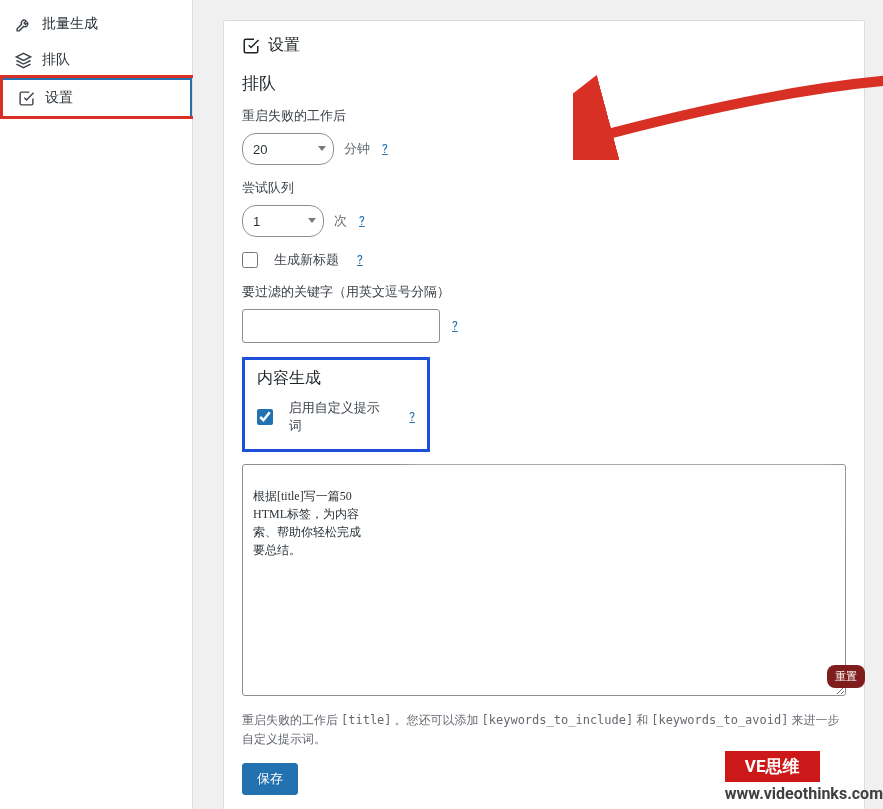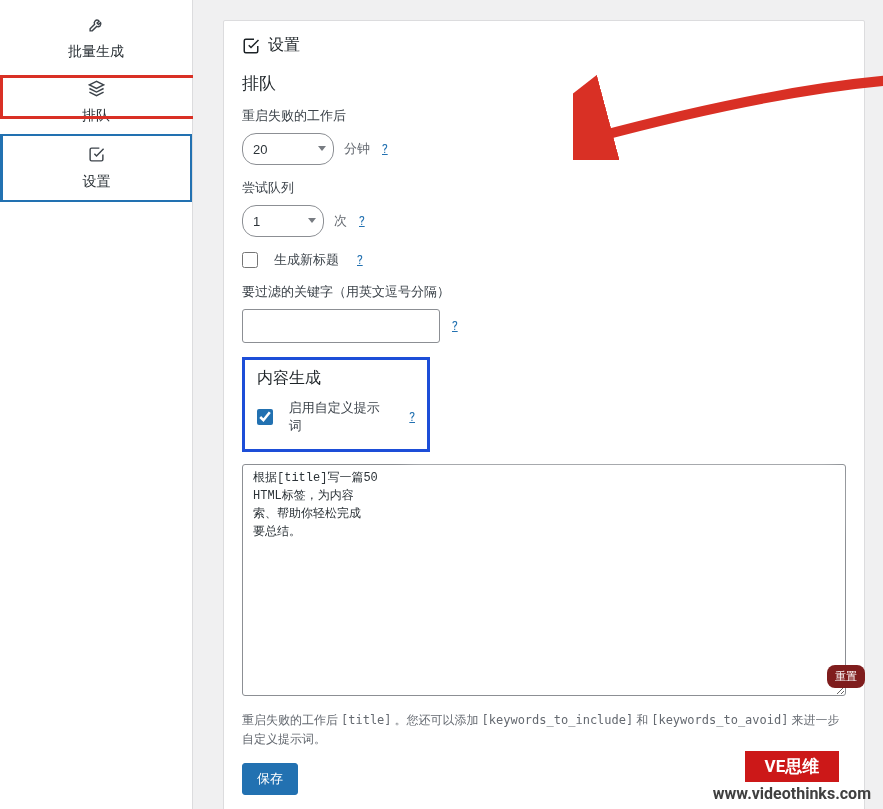--- a/index.html
+++ b/index.html
@@ -1,19 +1,19 @@
 <!DOCTYPE html>
 <html><head>
 <meta charset="utf-8">
 <style>
 * { box-sizing: border-box; margin: 0; padding: 0; }
 body { font-family: -apple-system, BlinkMacSystemFont, "Segoe UI", Roboto, sans-serif; font-size: 13px; color: #3c434a; background: #f0f0f1; width: 883px; height: 809px; overflow: hidden; position: relative; }
 .layout { display: flex; height: 100%; }
 .sidebar { width: 193px; background: #fff; border-right: 1px solid #dcdcde; padding-top: 6px; flex-shrink: 0; position: relative; }
-.sidebar-item { display: flex; align-items: center; padding: 9px 14px; font-size: 14px; color: #2c3338; cursor: pointer; gap: 10px; flex-direction: column; }
+.sidebar-item { display: flex; align-items: center; padding: 9px 14px; font-size: 14px; color: #2c3338; cursor: pointer; gap: 10px; }
 .sidebar-item.active { background: #fff; border: 2px solid #2271b1; border-left-width: 3px; }
 .sidebar-highlight { position: absolute; border: 3px solid #d93025; left: 0; top: 75px; width: 196px; height: 44px; pointer-events: none; }
 .icon-svg { width: 18px; height: 18px; display: inline-flex; align-items: center; justify-content: center; }
 .main { flex: 1; padding: 20px 18px 20px 30px; background: #f0f0f1; position: relative; }
 .panel { background: #fff; border: 1px solid #dcdcde; border-radius: 2px; padding: 14px 18px 20px; }
 .panel-title { display: flex; align-items: center; gap: 8px; font-size: 16px; font-weight: 500; color: #1d2327; margin-bottom: 16px; }
 .section-h { font-size: 17px; font-weight: 400; color: #1d2327; margin: 16px 0 12px; }
 .field-label { font-size: 13px; color: #3c434a; margin-bottom: 8px; }
 .row { display: flex; align-items: center; gap: 10px; margin-bottom: 14px; }
 .select { height: 32px; border: 1px solid #8c8f94; border-radius: 14px; padding: 0 26px 0 10px; font-size: 13px; color: #2c3338; background: #fff; appearance: none; position: relative; }
@@ -21,28 +21,28 @@
 .select-wrap::after { content: ""; position: absolute; right: 8px; top: 13px; width: 0; height: 0; border-left: 4px solid transparent; border-right: 4px solid transparent; border-top: 5px solid #787c82; pointer-events: none; }
 .unit { font-size: 13px; color: #646970; }
 .help-link { color: #2271b1; text-decoration: underline; font-size: 12px; cursor: pointer; margin-left: 2px; }
 .checkbox-row { display: flex; align-items: center; gap: 16px; margin-bottom: 14px; }
 input[type=checkbox] { width: 16px; height: 16px; accent-color: #2271b1; cursor: pointer; }
 .text-input { width: 198px; height: 34px; border: 1px solid #8c8f94; border-radius: 3px; padding: 0 8px; font-size: 13px; }
 .content-gen-box { border: 3px solid #1d4ed8; padding: 8px 12px 12px; margin-bottom: 12px; display: inline-block; width: 188px; }
 .content-gen-box .section-h { margin: 0 0 10px; font-size: 16px; }
 .content-gen-box .checkbox-row { margin-bottom: 2px; }
 .textarea-wrap { position: relative; margin-bottom: 12px; }
-textarea { width: 100%; height: 232px; border: 1px solid #8c8f94; border-radius: 3px; padding: 4px 10px; font-size: 12px; font-family: Liberation Mono, monospace; color: #2c3338; line-height: 1.5; resize: both; }
+textarea { width: 100%; height: 232px; border: 1px solid #8c8f94; border-radius: 3px; padding: 22px 10px; font-size: 12px; font-family: Liberation Serif, serif; color: #2c3338; line-height: 1.5; resize: both; }
 .blur-over { position: absolute; left: 165px; top: 6px; right: 10px; height: 62px; filter: blur(8px); background: #fff; border-radius: 4px; }
 .hint { font-size: 12px; color: #646970; margin-bottom: 14px; line-height: 1.6; }
 .hint code { background: transparent; color: #646970; }
 .btn-primary { background: #2271b1; color: #fff; border: 1px solid #2271b1; border-radius: 3px; padding: 6px 14px; font-size: 13px; cursor: pointer; }
 .btn-reset { position: absolute; right: 18px; background: #7f1d1d; color: #fff; border: none; border-radius: 8px; padding: 4px 8px; font-size: 11px; cursor: pointer; margin-top: -46px; }
 .arrow { position: absolute; left: 380px; top: 60px; pointer-events: none; }
-.watermark { position: absolute; right: 12px; bottom: 6px; text-align: center; }
+.watermark { position: absolute; right: 0; bottom: 6px; text-align: left; }
 .watermark .tag { background: #cc1818; color: #fff; font-size: 17px; font-weight: 700; padding: 4px 20px; display: inline-block; }
 .watermark .url { color: #404040; font-size: 16px; font-weight: 700; margin-top: 2px; }
 </style>
 </head>
 <body>
 
 <div class="layout">
   <div class="sidebar">
     <div class="sidebar-item">
       <span class="icon-svg">

